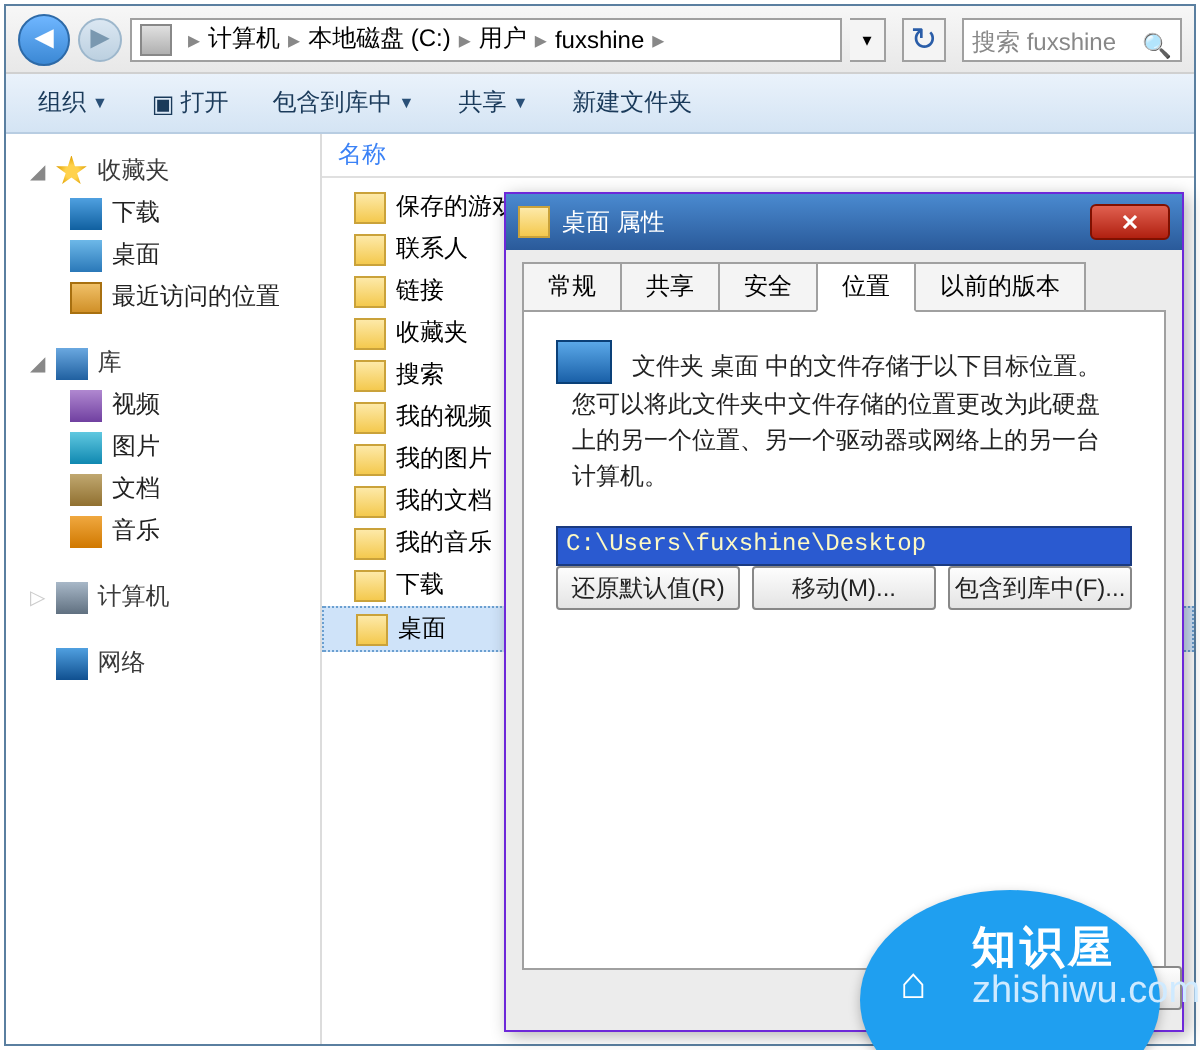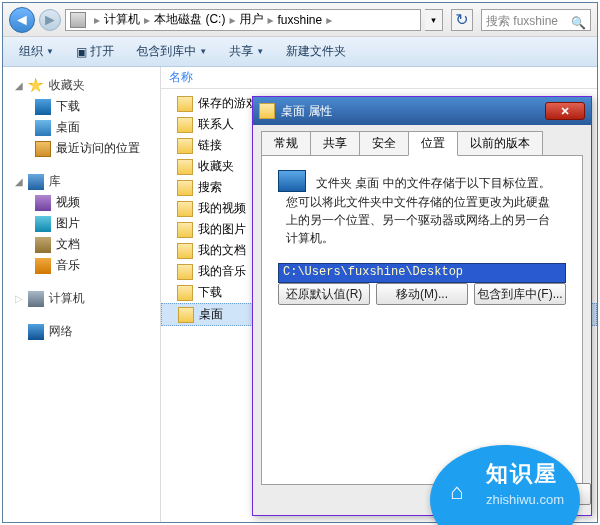--- a/index.html
+++ b/index.html
@@ -69,21 +69,21 @@
 .btnrow { display:flex; gap:6px; justify-content:space-between;text-align:center;}
 .winbtn { flex:1; height:22px; border:1px solid #888; background:linear-gradient(#fdfdfd,#e4e4e4); font-size:12px; display:flex; align-items:center; justify-content:center; border-radius:2px;}
 .okrow { position:absolute; bottom:10px; left:0; right:0; display:flex; justify-content:flex-end; gap:8px;}
 .okbtn { width:72px; height:22px; border:1px solid #888; background:linear-gradient(#fdfdfd,#e4e4e4); font-size:12px; display:flex; align-items:center; justify-content:center; border-radius:2px;}
 
 
 .badge { position:absolute; right:0; bottom:0; width:170px; height:78px; }
 .badge .circ { position:absolute; left:0; bottom:-30px; width:150px; height:110px; background:#1f9ff0; border-radius:50%; box-shadow:0 2px 6px rgba(0,0,0,0.25);}
 .badge .house { position:absolute; left:20px; bottom:20px; color:#fff; font-size:22px;}
 .badge .txt { position:absolute; left:56px; bottom:36px; color:#fff; font-size:22px; font-weight:bold; letter-spacing:2px;}
-.badge .url { position:absolute; left:56px; bottom:18px; color:#cfeaff; font-size:13px;}
+.badge .url { position:absolute; left:56px; bottom:18px; color:#cfeaff; font-size:19px;}
 </style>
 </head>
 <body>
 
 <div class="explorer">
 
   <div class="navrow">
     <div class="navbtn back">◄</div>
     <div class="navbtn fwd">►</div>
     <div class="breadcrumb">

